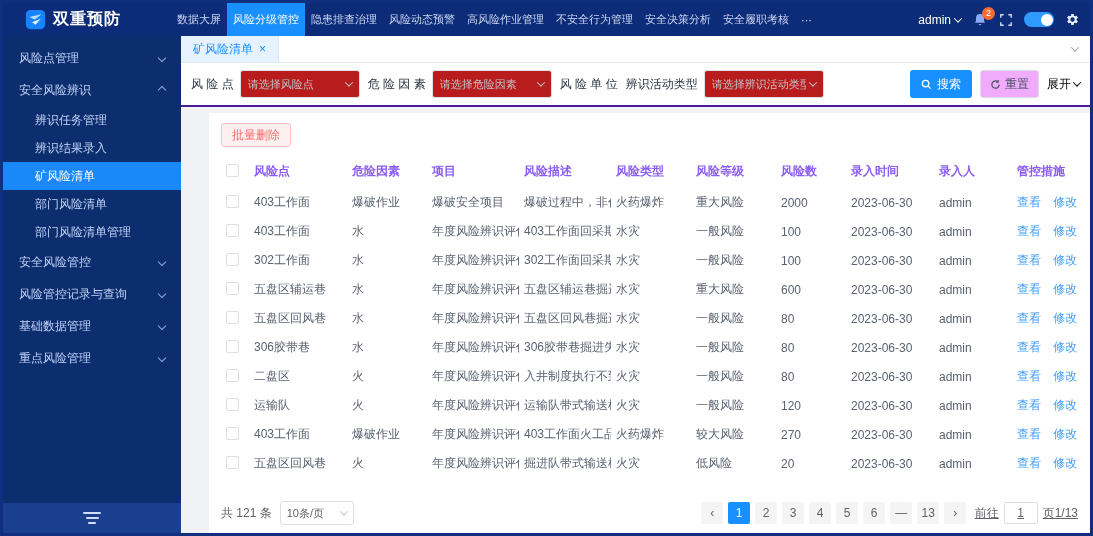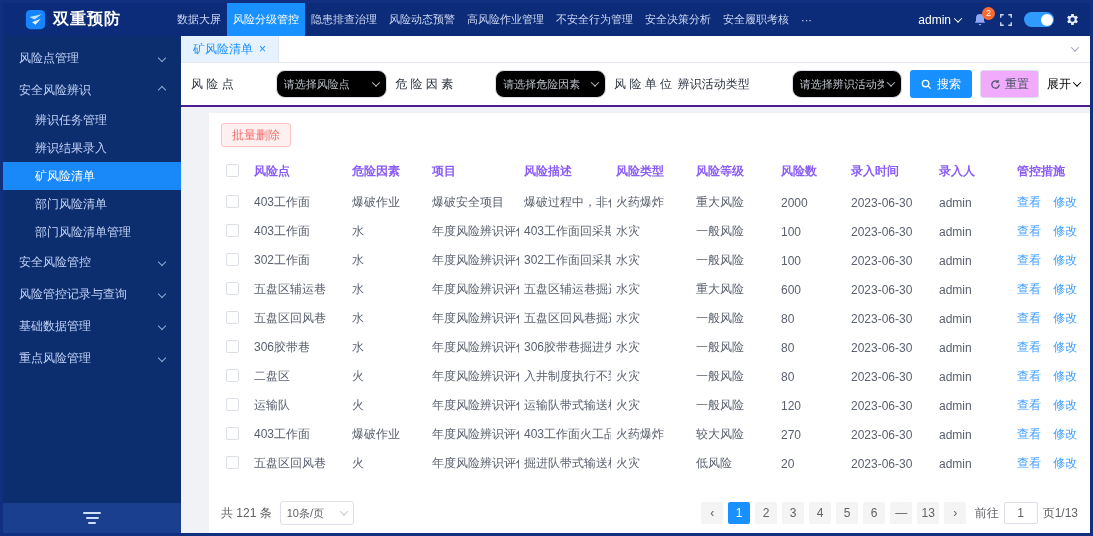--- a/index.html
+++ b/index.html
@@ -42,21 +42,21 @@
   
   .tabbar { height:27px; background:#fff; border-bottom:1px solid #e4e7ed; display:flex; align-items:center; justify-content:space-between; flex:0 0 auto; }
   .tab { height:100%; display:flex; align-items:center; gap:6px; padding:0 12px; background:#e6f2ff; color:#1890ff; font-size:12px; border-right:1px solid #dde6f2; cursor:pointer; }
   .tab-close { font-size:12px; line-height:1; cursor:pointer; }
   .tabbar-chev { color:#9aa3af; margin-right:12px; cursor:pointer; }
 
   
   .filter-row { background:#fff; padding:7px 10px; display:flex; align-items:center; gap:8px; border-bottom:2px solid #4c1d95; flex:0 0 auto; }
   .filter-field { display:flex; align-items:center; gap:6px; min-width:0; }
   .f-label { font-size:12px; color:#2b3440; white-space:pre; flex:0 0 auto; }
-  .select { width:120px; height:28px; border:1px solid #dcdfe6; border-radius:9px; background:#000000; display:flex; align-items:center; justify-content:space-between; padding:0 7px; cursor:pointer; min-width:0;margin-left:36px; }
+  .select { width:120px; height:28px; border:1px solid #dcdfe6; border-radius:3px; background:#b91c1c; display:flex; align-items:center; justify-content:space-between; padding:0 7px; cursor:pointer; min-width:0; }
   .placeholder { color:#bfc4cc; font-size:11px; white-space:nowrap; overflow:hidden; }
   .sel-chev { color:#c0c4cc; flex:0 0 auto; margin-left:4px; }
   .btn-search { height:28px; background:#1890ff; border:none; color:#fff; border-radius:3px; padding:7px 11px; display:flex; align-items:center; gap:5px; font-size:12px; cursor:pointer; white-space:nowrap; }
   .btn-reset { height:28px; background:#f0abfc; border:1px solid #dcdfe6; color:#4a5260; border-radius:3px; padding:0 9px; display:flex; align-items:center; gap:4px; font-size:12px; cursor:pointer; white-space:nowrap; }
   .expand-link { color:#000000; font-size:12px; display:flex; align-items:center; gap:3px; cursor:pointer; white-space:nowrap; }
 
   
   .panel { flex:1; background:#fff; margin-top:6px; padding:10px 12px 8px 12px; display:flex; flex-direction:column; min-height:0;margin-left:28px; }
   .btn-danger { align-self:flex-start; height:24px; padding:0 10px; background:#fef0f0; border:1px solid #fbc4c4; color:#f56c6c; font-size:12px; border-radius:3px; cursor:pointer; }
   table { width:100%; border-collapse:collapse; table-layout:fixed; font-size:12px; margin-top:8px; }
@@ -66,21 +66,21 @@
   .act-link { color:#409eff; margin-right:9px; cursor:pointer; }
   .act-link:last-child { margin-right:0; }
 
   
   .pager-row { margin-top:auto; display:flex; align-items:center; gap:8px; font-size:12px; color:#606266; padding-top:8px; flex:0 0 auto; }
   .size-select { width:74px; height:24px; border:1px solid #dcdfe6; border-radius:3px; display:flex; align-items:center; justify-content:space-between; padding:0 6px; cursor:pointer; }
   .size-select .placeholder { color:#606266; }
   .pager { margin-left:auto; display:flex; align-items:center; }
   .page-btn { min-width:22px; height:22px; border-radius:2px; background:#f4f4f5; color:#606266; display:flex; align-items:center; justify-content:center; margin:0 2.5px; cursor:pointer; font-size:12px; padding:0 3px; }
   .page-btn.current { background:#1890ff; color:#fff; }
-  .goto { display:flex; align-items:center; gap:5px; margin-left:6px; }
+  .goto { display:flex; align-items:center; gap:5px; margin-left:6px;text-decoration:underline; }
   .goto input { width:34px; height:22px; border:1px solid #dcdfe6; border-radius:2px; text-align:center; font-size:12px; color:#606266; font-family:inherit; }
 </style>
 </head>
 <body>
 
 <div class="app">
 
   <div class="topbar">
     <div class="logo">
       <svg class="logo-icon" viewBox="0 0 24 24">

